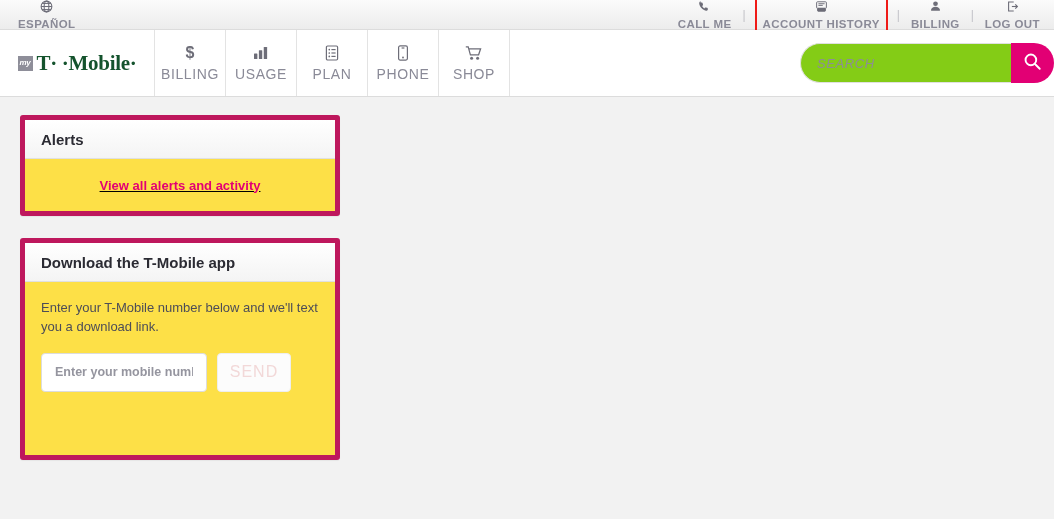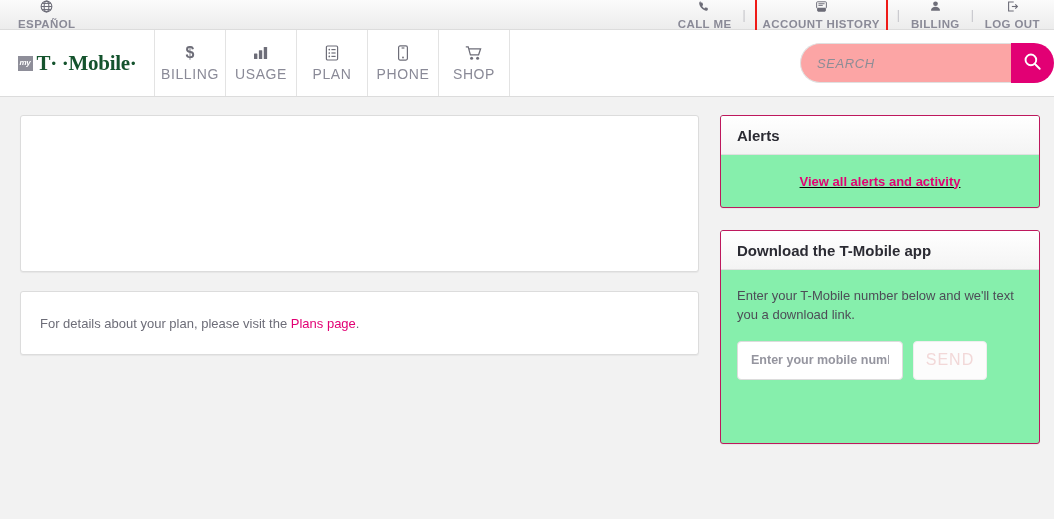--- a/index.html
+++ b/index.html
@@ -147,21 +147,21 @@
     display: flex;
     align-items: stretch;
     height: 40px;
     width: 254px;
   }
   .search-input {
     flex: 1;
     border: 1px solid #e0e0e0;
     border-right: none;
     border-radius: 20px 0 0 20px;
-    background: #fca5a5;
+    background: #84cc16;
     outline: none;
     padding: 0 16px;
     font-family: "Liberation Sans", sans-serif;
     font-size: 13px;
     font-style: italic;
     letter-spacing: 0.6px;
     color: #55555f;
   }
   .search-input::placeholder {
     color: #8d8d96;
@@ -213,22 +213,22 @@
     color: #6d6d78;
   }
   .note-link {
     color: #e20074;
     text-decoration: none;
     cursor: pointer;
   }
 
   
   .panel {
-    background: #86efac;
-    border: 1px solid #be185d;
+    background: #fde047;
+    border: 5px solid #be185d;
     border-radius: 3px;
     box-shadow: 0 1px 1px rgba(0,0,0,0.05);
     overflow: hidden;
   }
   .panel + .panel { margin-top: 22px; }
   .panel-head {
     height: 39px;
     background: linear-gradient(to bottom, #ffffff 0%, #f4f4f4 100%);
     border-bottom: 1px solid #e0e0e0;
     display: flex;
@@ -445,29 +445,20 @@
             <line x1="12.6" y1="12.6" x2="17.6" y2="17.6" stroke-linecap="round"></line>
           </svg>
         </span>
       </button>
     </div>
   </div>
 </div>
 
 <div class="page">
 
-  <div class="col-main">
-    <div class="card-blank"></div>
-
-    <div class="card-note">
-      <span class="note-text">
-        <span>For details about your plan, please visit the </span><a class="note-link">Plans page</a><span>.</span>
-      </span>
-    </div>
-  </div>
 
   <div class="col-side">
 
     <div class="panel">
       <div class="panel-head">
         <span class="panel-title">Alerts</span>
       </div>
       <div class="panel-body alerts-body">
         <a class="alerts-link">View all alerts and activity</a>
       </div>

